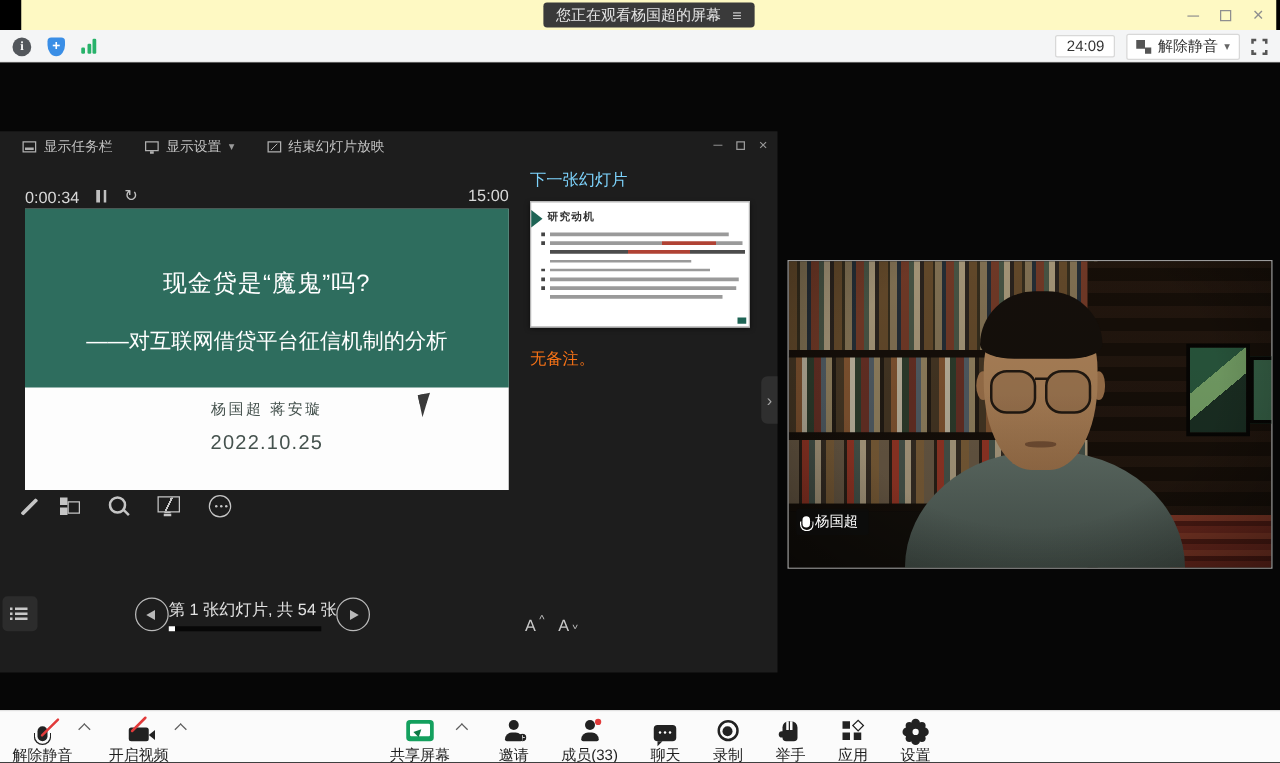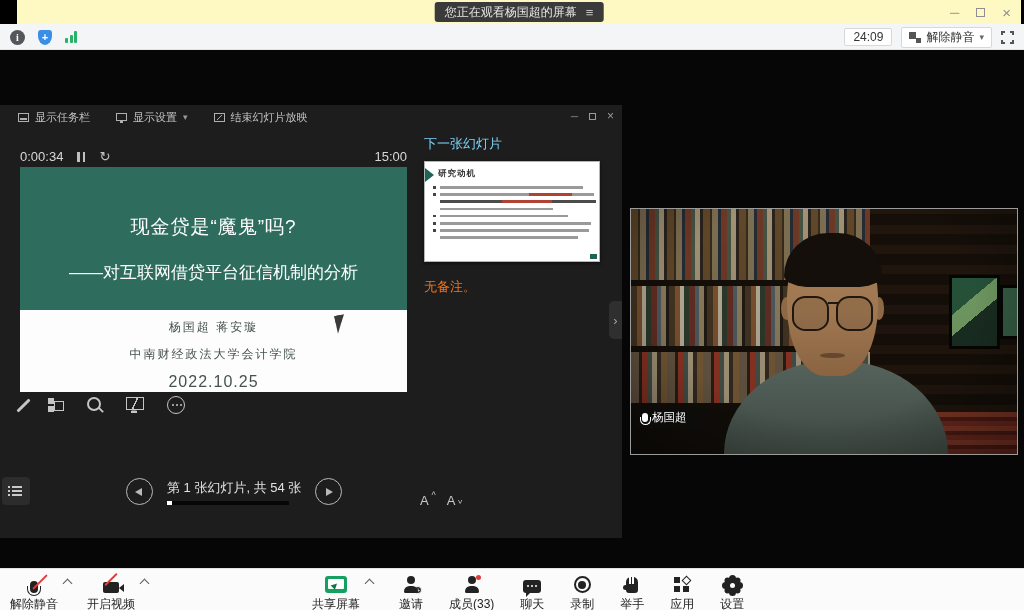--- a/index.html
+++ b/index.html
@@ -94,21 +94,21 @@
   .blk-ic::after{content:'';position:absolute;left:5px;bottom:0;width:6px;height:2px;background:#c5c5c5;box-shadow:0 -2px 0 -0.5px #c5c5c5;}
   .more-ic{position:relative;width:18px;height:18px;border:1.5px solid #c5c5c5;border-radius:50%;}
   .more-ic::before{content:'';position:absolute;left:3.5px;top:7px;width:2px;height:2px;border-radius:50%;background:#c5c5c5;box-shadow:4px 0 0 #c5c5c5,8px 0 0 #c5c5c5;}
 
   
   .list-btn{position:absolute;left:2px;top:372px;width:28px;height:28px;background:#2c2c2c;border-radius:4px;}
   .list-btn::before{content:'';position:absolute;left:10px;top:9px;width:10px;height:1.6px;background:#c9c9c9;box-shadow:0 4px 0 #c9c9c9,0 8px 0 #c9c9c9;}
   .list-btn::after{content:'';position:absolute;left:6px;top:9px;width:1.6px;height:1.6px;background:#c9c9c9;box-shadow:0 4px 0 #c9c9c9,0 8px 0 #c9c9c9;}
 
   
-  .nav{position:absolute;left:126px;top:373px;display:flex;align-items:center;gap:14px;justify-content:flex-end;}
+  .nav{position:absolute;left:108px;top:373px;display:flex;align-items:center;justify-content:flex-end;}
   .nav-circle{width:27px;height:27px;border:1.8px solid #b9b9b9;border-radius:50%;display:flex;align-items:center;justify-content:center;}
   .tri-l{width:0;height:0;border-top:4.5px solid transparent;border-bottom:4.5px solid transparent;border-right:7px solid #b9b9b9;margin-right:2px;}
   .tri-r{width:0;height:0;border-top:4.5px solid transparent;border-bottom:4.5px solid transparent;border-left:7px solid #b9b9b9;margin-left:2px;}
   .nav-mid{display:flex;flex-direction:column;align-items:flex-start;}
   .nav-text{color:#e2e2e2;font-size:13px;white-space:nowrap;}
   .nav-bar{margin-top:4px;width:122px;height:4px;background:#070707;position:relative;}
   .nav-bar::before{content:'';position:absolute;left:0;top:0;width:5px;height:4px;background:#fff;}
 
   
   .next-label{position:absolute;left:424px;top:30px;color:#7dd3fc;font-size:13px;}
@@ -266,21 +266,20 @@
       </div>
       <div class="clock">15:00</div>
 
       <div class="slide">
         <div class="slide-green">
           <div class="sl-title">现金贷是“魔鬼”吗?</div>
           <div class="sl-sub">——对互联网借贷平台征信机制的分析</div>
         </div>
         <div class="slide-white">
           <div class="sl-auth">杨国超  蒋安璇</div>
-          <div class="sl-aff">中南财经政法大学会计学院</div>
           <div class="sl-date">2022.10.25</div>
         </div>
         <span class="cursor"></span>
       </div>
 
       <div class="annot">
         <span class="pen-ic"></span>
         <span class="sorter-ic"></span>
         <span class="mag-ic"></span>
         <span class="blk-ic"></span>

